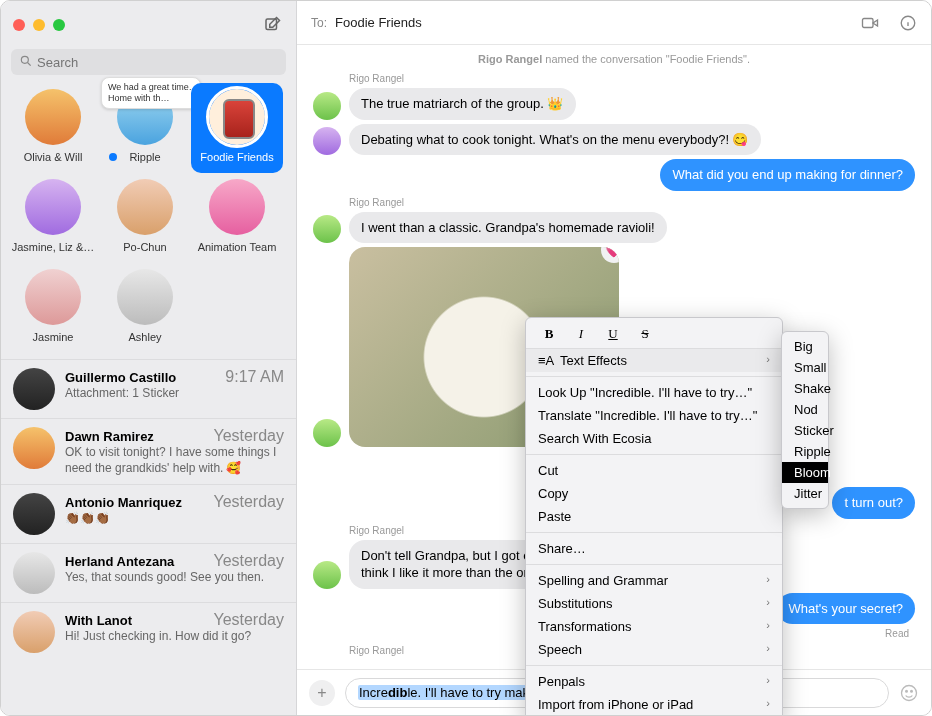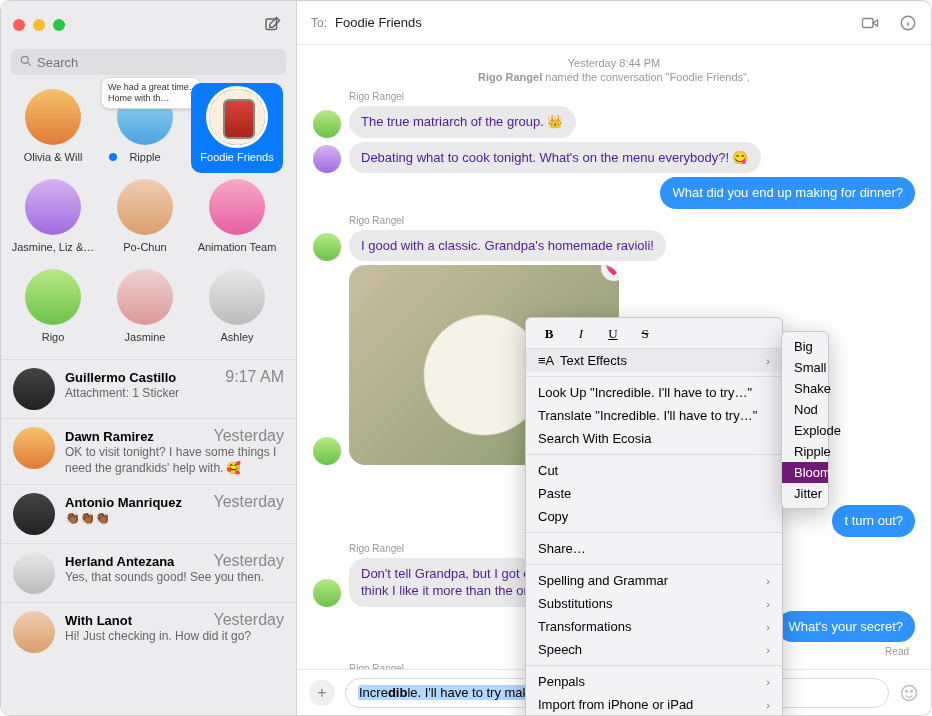--- a/index.html
+++ b/index.html
@@ -38,50 +38,50 @@
 .to-value { font-size:13px; color:#222; }
 .header-actions { margin-left:auto; display:flex; gap:18px; color:#888; }
 .msgs { flex:1; overflow-y:auto; padding:8px 16px 0; font-size:13px; position:relative;}
 .timestamp { text-align:center; font-size:11px; color:#999; margin:4px 0 2px;}
 .sysmsg { text-align:center; font-size:11px; color:#999; margin-bottom:8px;}
 .msg { display:flex; margin:4px 0; align-items:flex-end; gap:8px;}
 .msg.sent { justify-content:flex-end; }
 .msg-avatar { width:28px;height:28px;border-radius:50%; background:linear-gradient(#ccc,#aaa); flex-shrink:0;}
 .sender { font-size:10px; color:#999; margin:6px 0 2px 36px;}
 .bubble { max-width:430px; padding:7px 12px; border-radius:16px; line-height:1.35; position:relative;}
-.bubble.recv { background:#e9e9eb; color:#4c1d95; }
+.bubble.recv { background:#e9e9eb; color:#000000; }
 .bubble.sent { background:#2f93ff; color:#fff; }
 .img-bubble { width:270px; height:200px; border-radius:16px; background:linear-gradient(135deg,#c9bfa0,#8a9a6f); position:relative; overflow:hidden;}
 .img-bubble::after{content:"";position:absolute;inset:0;background:
  radial-gradient(circle at 50% 55%, #f5f2e8 34%, transparent 35%),
  radial-gradient(circle at 42% 50%, #e7dfb8 8%, transparent 9%),
  radial-gradient(circle at 56% 48%, #e7dfb8 8%, transparent 9%),
  radial-gradient(circle at 48% 62%, #e7dfb8 8%, transparent 9%),
  radial-gradient(circle at 60% 60%, #6a8a3a 6%, transparent 7%);
 }
 .heart { position:absolute; top:-10px; right:-8px; width:26px;height:26px;border-radius:50%; background:#f1f1f3; display:flex;align-items:center;justify-content:center; font-size:14px;}
 .read { font-size:10px; color:#999; text-align:right; padding-right:6px;}
 .compose { height:46px; border-top:1px solid #e6e6e6; display:flex; align-items:center; padding:0 12px; gap:10px;}
 .plus { width:26px;height:26px;border-radius:50%; background:#efeff0; color:#888; display:flex;align-items:center;justify-content:center; font-size:16px;}
 .input { flex:1; height:30px; border:1px solid #d9d9da; border-radius:15px; padding:0 12px; font-size:13px; display:flex; align-items:center; }
 .input .seltext { background:#b3d7ff; border-radius:2px; padding:0 1px;}
 .emoji-btn { color:#bbb; }
 
 .ctx { position:absolute; left:524px; top:316px; width:258px; background:#f3f3f5; border:1px solid #c8c8cc; border-radius:6px; box-shadow:0 6px 24px rgba(0,0,0,.25); font-size:13px; padding:4px 0; z-index:20;}
 .fmtbar { display:flex; gap:10px; padding:4px 12px 6px; border-bottom:1px solid #dcdcde; font-family:Georgia,serif; }
 .fmtbar span{width:22px;text-align:center; cursor:pointer;}
-.ctx-item { padding:4px 12px; display:flex; justify-content:space-between; align-items:center; cursor:pointer;}
+.ctx-item { padding:4px 12px; display:flex; justify-content:space-between; cursor:pointer;}
 .ctx-item.hover{background:#eaeaec;}
 .ctx-sep{height:1px;background:#dcdcde;margin:4px 0;}
 .arrow{font-size:11px;color:#777;}
 .ctx-icon{width:16px;margin-right:6px;display:inline-block;}
 
 .submenu { position:absolute; left:780px; top:330px; width:48px; background:#f3f3f5; border:1px solid #c8c8cc; border-radius:6px; box-shadow:0 6px 24px rgba(0,0,0,.25); font-size:13px; padding:4px 0; z-index:21;}
 .sub-item{padding:3px 12px; cursor:pointer;}
-.sub-item.selected{background:#701a75;color:#fff;}
+.sub-item.selected{background:#000000;color:#fff;}
 
 .av-a{background:linear-gradient(#f5c26b,#e07b39);}
 .av-b{background:linear-gradient(#a0d8f1,#4aa3df);}
 .av-c{background:linear-gradient(#f7a8c8,#e65fa0);}
 .av-d{background:linear-gradient(#d6b3f0,#a06be0);}
 .av-e{background:linear-gradient(#b8e986,#6cc24a);}
 .av-f{background:linear-gradient(#f0d1d1,#d99);}
 .av-g{background:linear-gradient(#444,#222);}
 .av-h{background:linear-gradient(#f1ccb5,#d9a06b);}
 .av-i{background:linear-gradient(#e7e7e7,#bcbcbc);}
@@ -135,24 +135,20 @@
         </div>
         <div class="pin">
           <div class="pin-avatar av-h"></div>
           <div class="pin-label">Po-Chun</div>
         </div>
         <div class="pin">
           <div class="pin-avatar av-c"></div>
           <div class="pin-label">Animation Team</div>
         </div>
         <div class="pin">
-          <div class="pin-avatar av-e"></div>
-          <div class="pin-label">Rigo</div>
-        </div>
-        <div class="pin">
           <div class="pin-avatar av-f"></div>
           <div class="pin-label">Jasmine</div>
         </div>
         <div class="pin">
           <div class="pin-avatar av-i"></div>
           <div class="pin-label">Ashley</div>
         </div>
       </div>
   <div class="convlist" id="convlist">
         <div class="conv">
@@ -218,40 +214,39 @@
             <path d="M22 8l-6 4 6 4z"></path>
           </svg>
     <svg width="18" height="18" viewBox="0 0 24 24" fill="none" stroke="currentColor" stroke-width="1.8">
             <circle cx="12" cy="12" r="9"></circle>
             <path d="M12 8h0M12 11v5"></path>
           </svg>
    </div>
   </div>
 
   <div class="msgs">
-   <div class="timestamp">Yesterday 8:44 PM</div>
    <div class="sysmsg"><b>Rigo Rangel</b> named the conversation "Foodie Friends".</div>
 
    <div class="sender">Rigo Rangel</div>
    <div class="msg">
     <div class="msg-avatar av-e"></div>
     <div class="bubble recv">The true matriarch of the group. 👑</div>
    </div>
    <div class="msg">
     <div class="msg-avatar av-d"></div>
     <div class="bubble recv">Debating what to cook tonight. What's on the menu everybody?! 😋</div>
    </div>
    <div class="msg sent">
     <div class="bubble sent">What did you end up making for dinner?</div>
    </div>
 
    <div class="sender">Rigo Rangel</div>
    <div class="msg">
     <div class="msg-avatar av-e"></div>
-    <div class="bubble recv">I good with a classic. Grandpa's homemade ravioli!</div>
+    <div class="bubble recv">I went than a classic. Grandpa's homemade ravioli!</div>
    </div>
    <div class="msg">
     <div class="msg-avatar av-e"></div>
     <div class="img-bubble">
      <div class="heart">💗</div>
     </div>
    </div>
 
    <div class="msg sent" style="margin-top:40px">
     <div class="bubble sent">t turn out?</div>
@@ -307,24 +302,24 @@
         <span>Translate "Incredible. I'll have to try…"</span>
       </div>
   <div class="ctx-item">
         <span>Search With Ecosia</span>
       </div>
   <div class="ctx-sep"></div>
   <div class="ctx-item">
         <span>Cut</span>
       </div>
   <div class="ctx-item">
+        <span>Copy</span>
+      </div>
+  <div class="ctx-item">
         <span>Paste</span>
-      </div>
-  <div class="ctx-item">
-        <span>Copy</span>
       </div>
   <div class="ctx-sep"></div>
   <div class="ctx-item">
         <span>Share…</span>
       </div>
   <div class="ctx-sep"></div>
   <div class="ctx-item">
         <span>Spelling and Grammar</span>
         <span class="arrow">›</span>
       </div>
@@ -350,18 +345,18 @@
         <span class="arrow">›</span>
       </div>
 
  </div>
 
  <div class="submenu" id="submenu">
       <div class="sub-item">Big</div>
       <div class="sub-item">Small</div>
       <div class="sub-item">Shake</div>
       <div class="sub-item">Nod</div>
-      <div class="sub-item">Explode</div>
+      <div class="sub-item">Sticker</div>
       <div class="sub-item">Ripple</div>
       <div class="sub-item selected">Bloom</div>
       <div class="sub-item">Jitter</div>
     </div>
 </div>
 
 </body></html>

